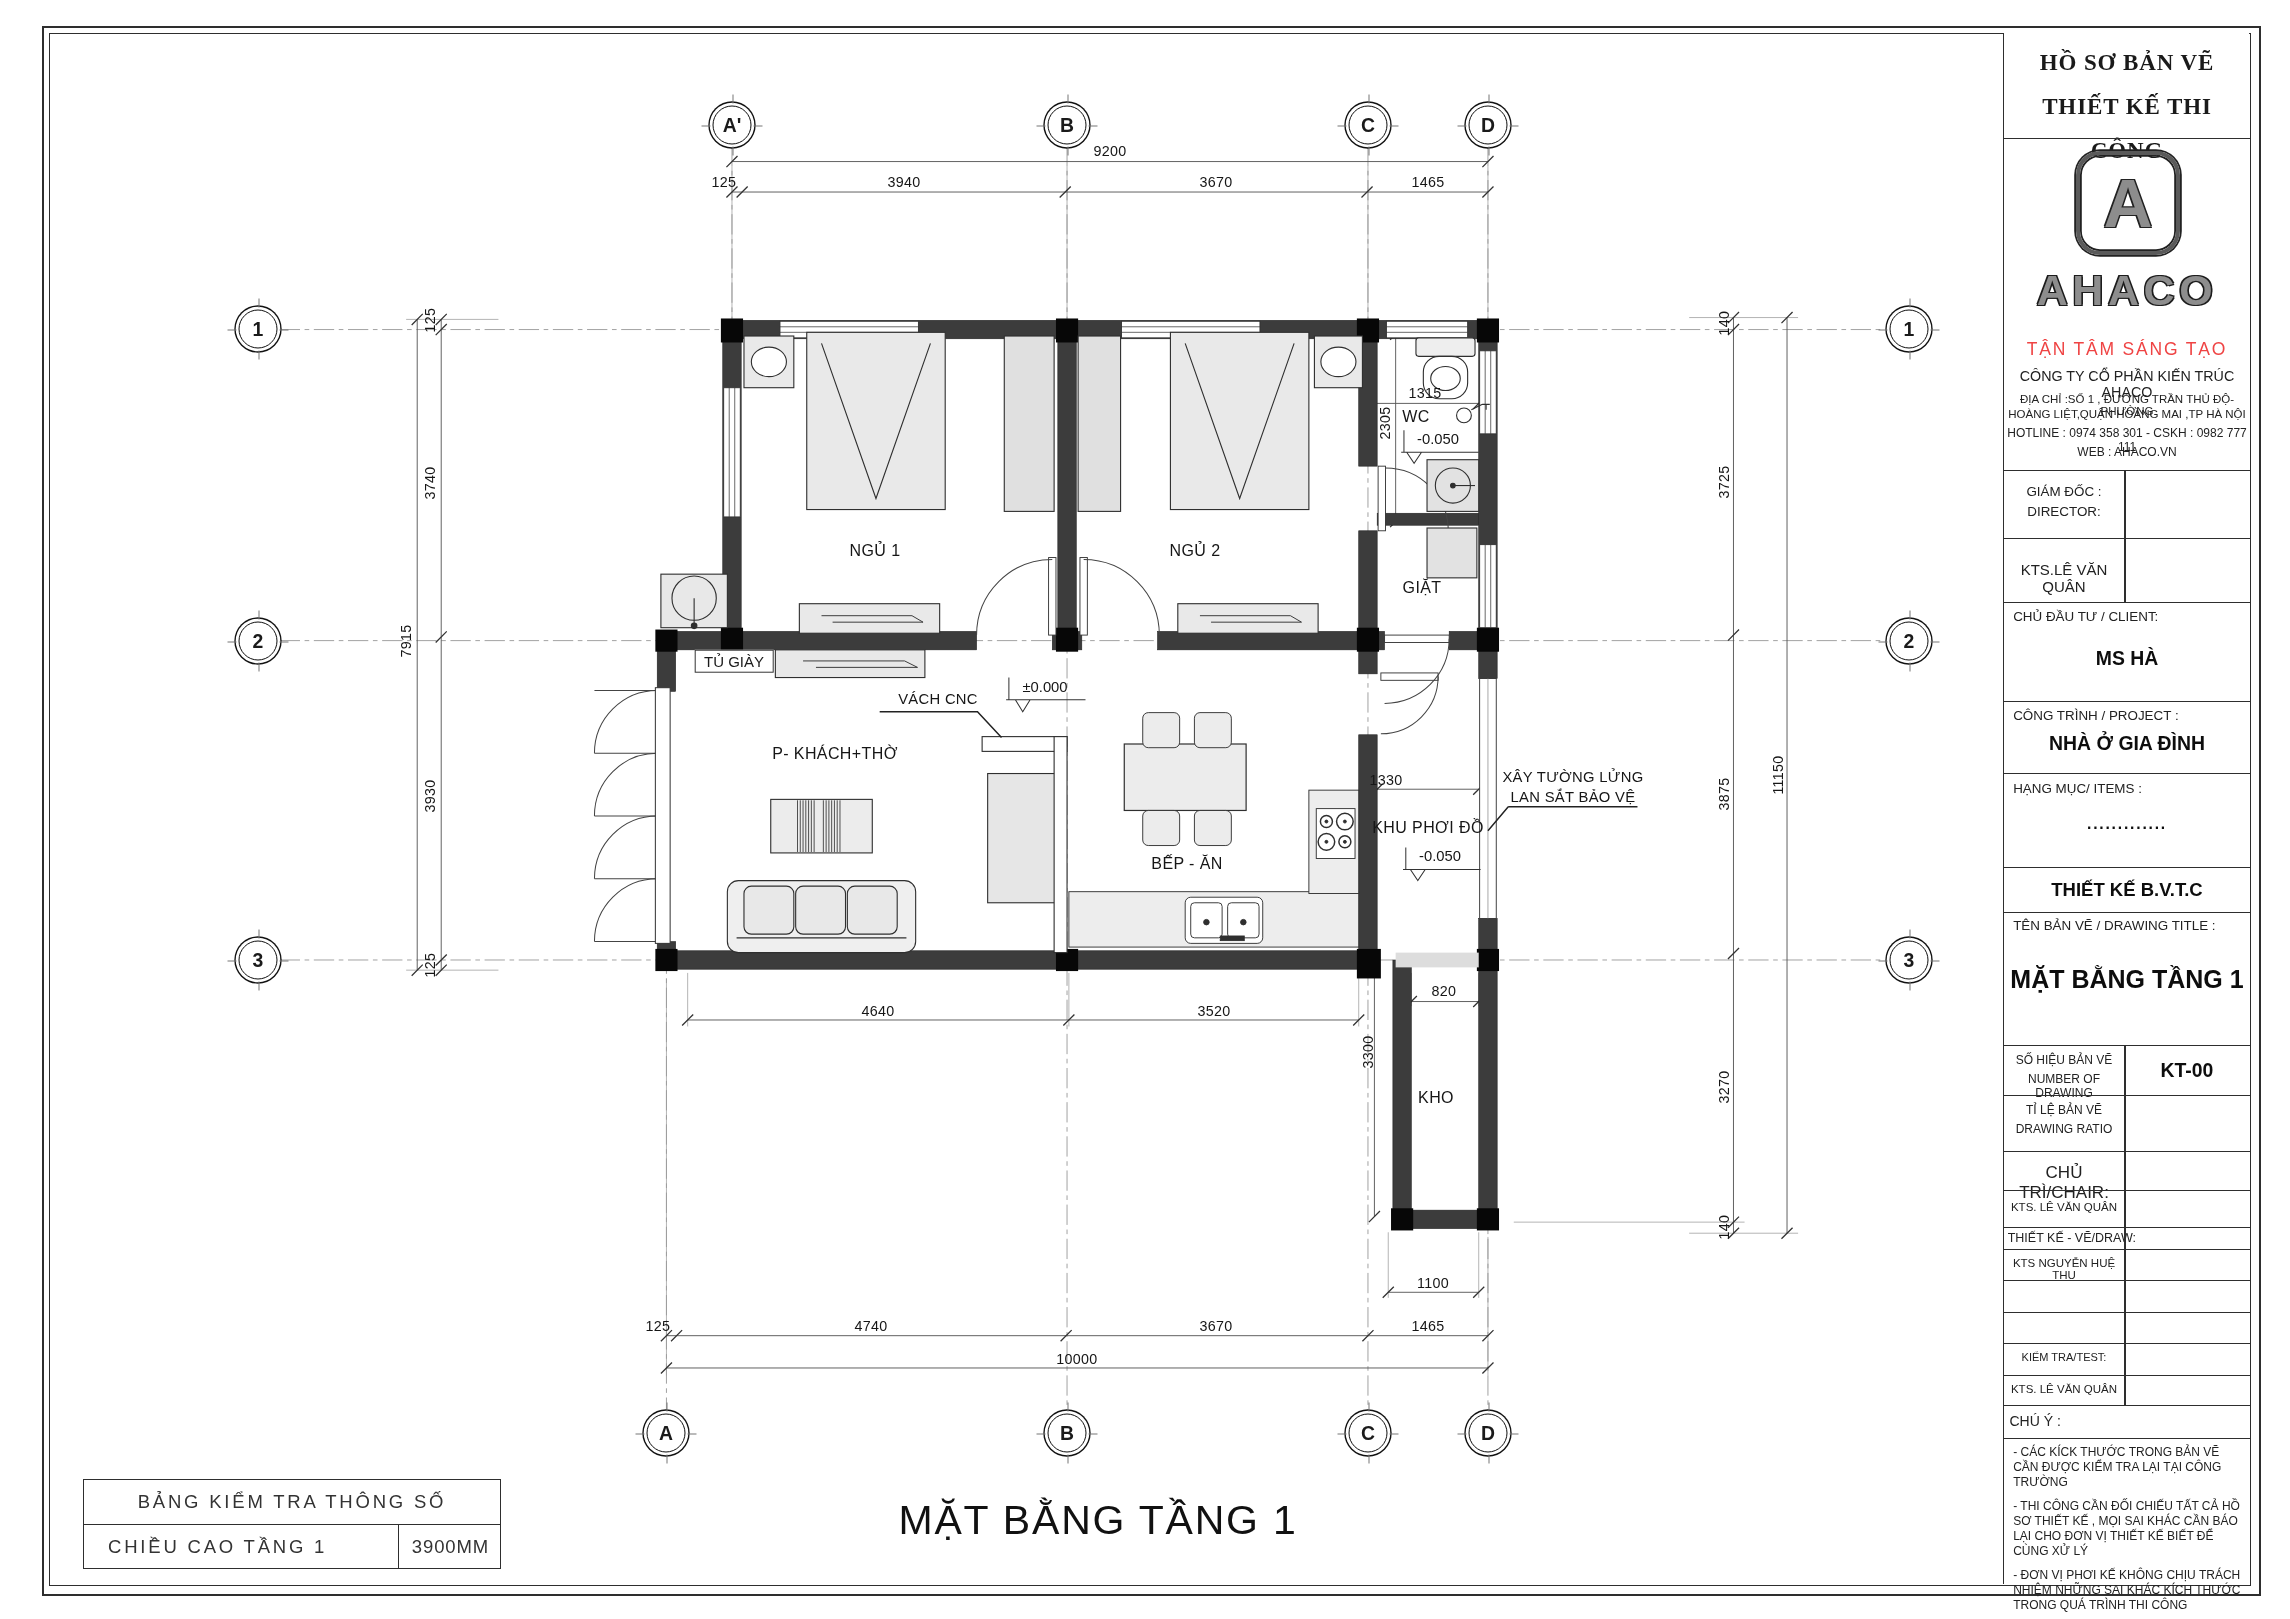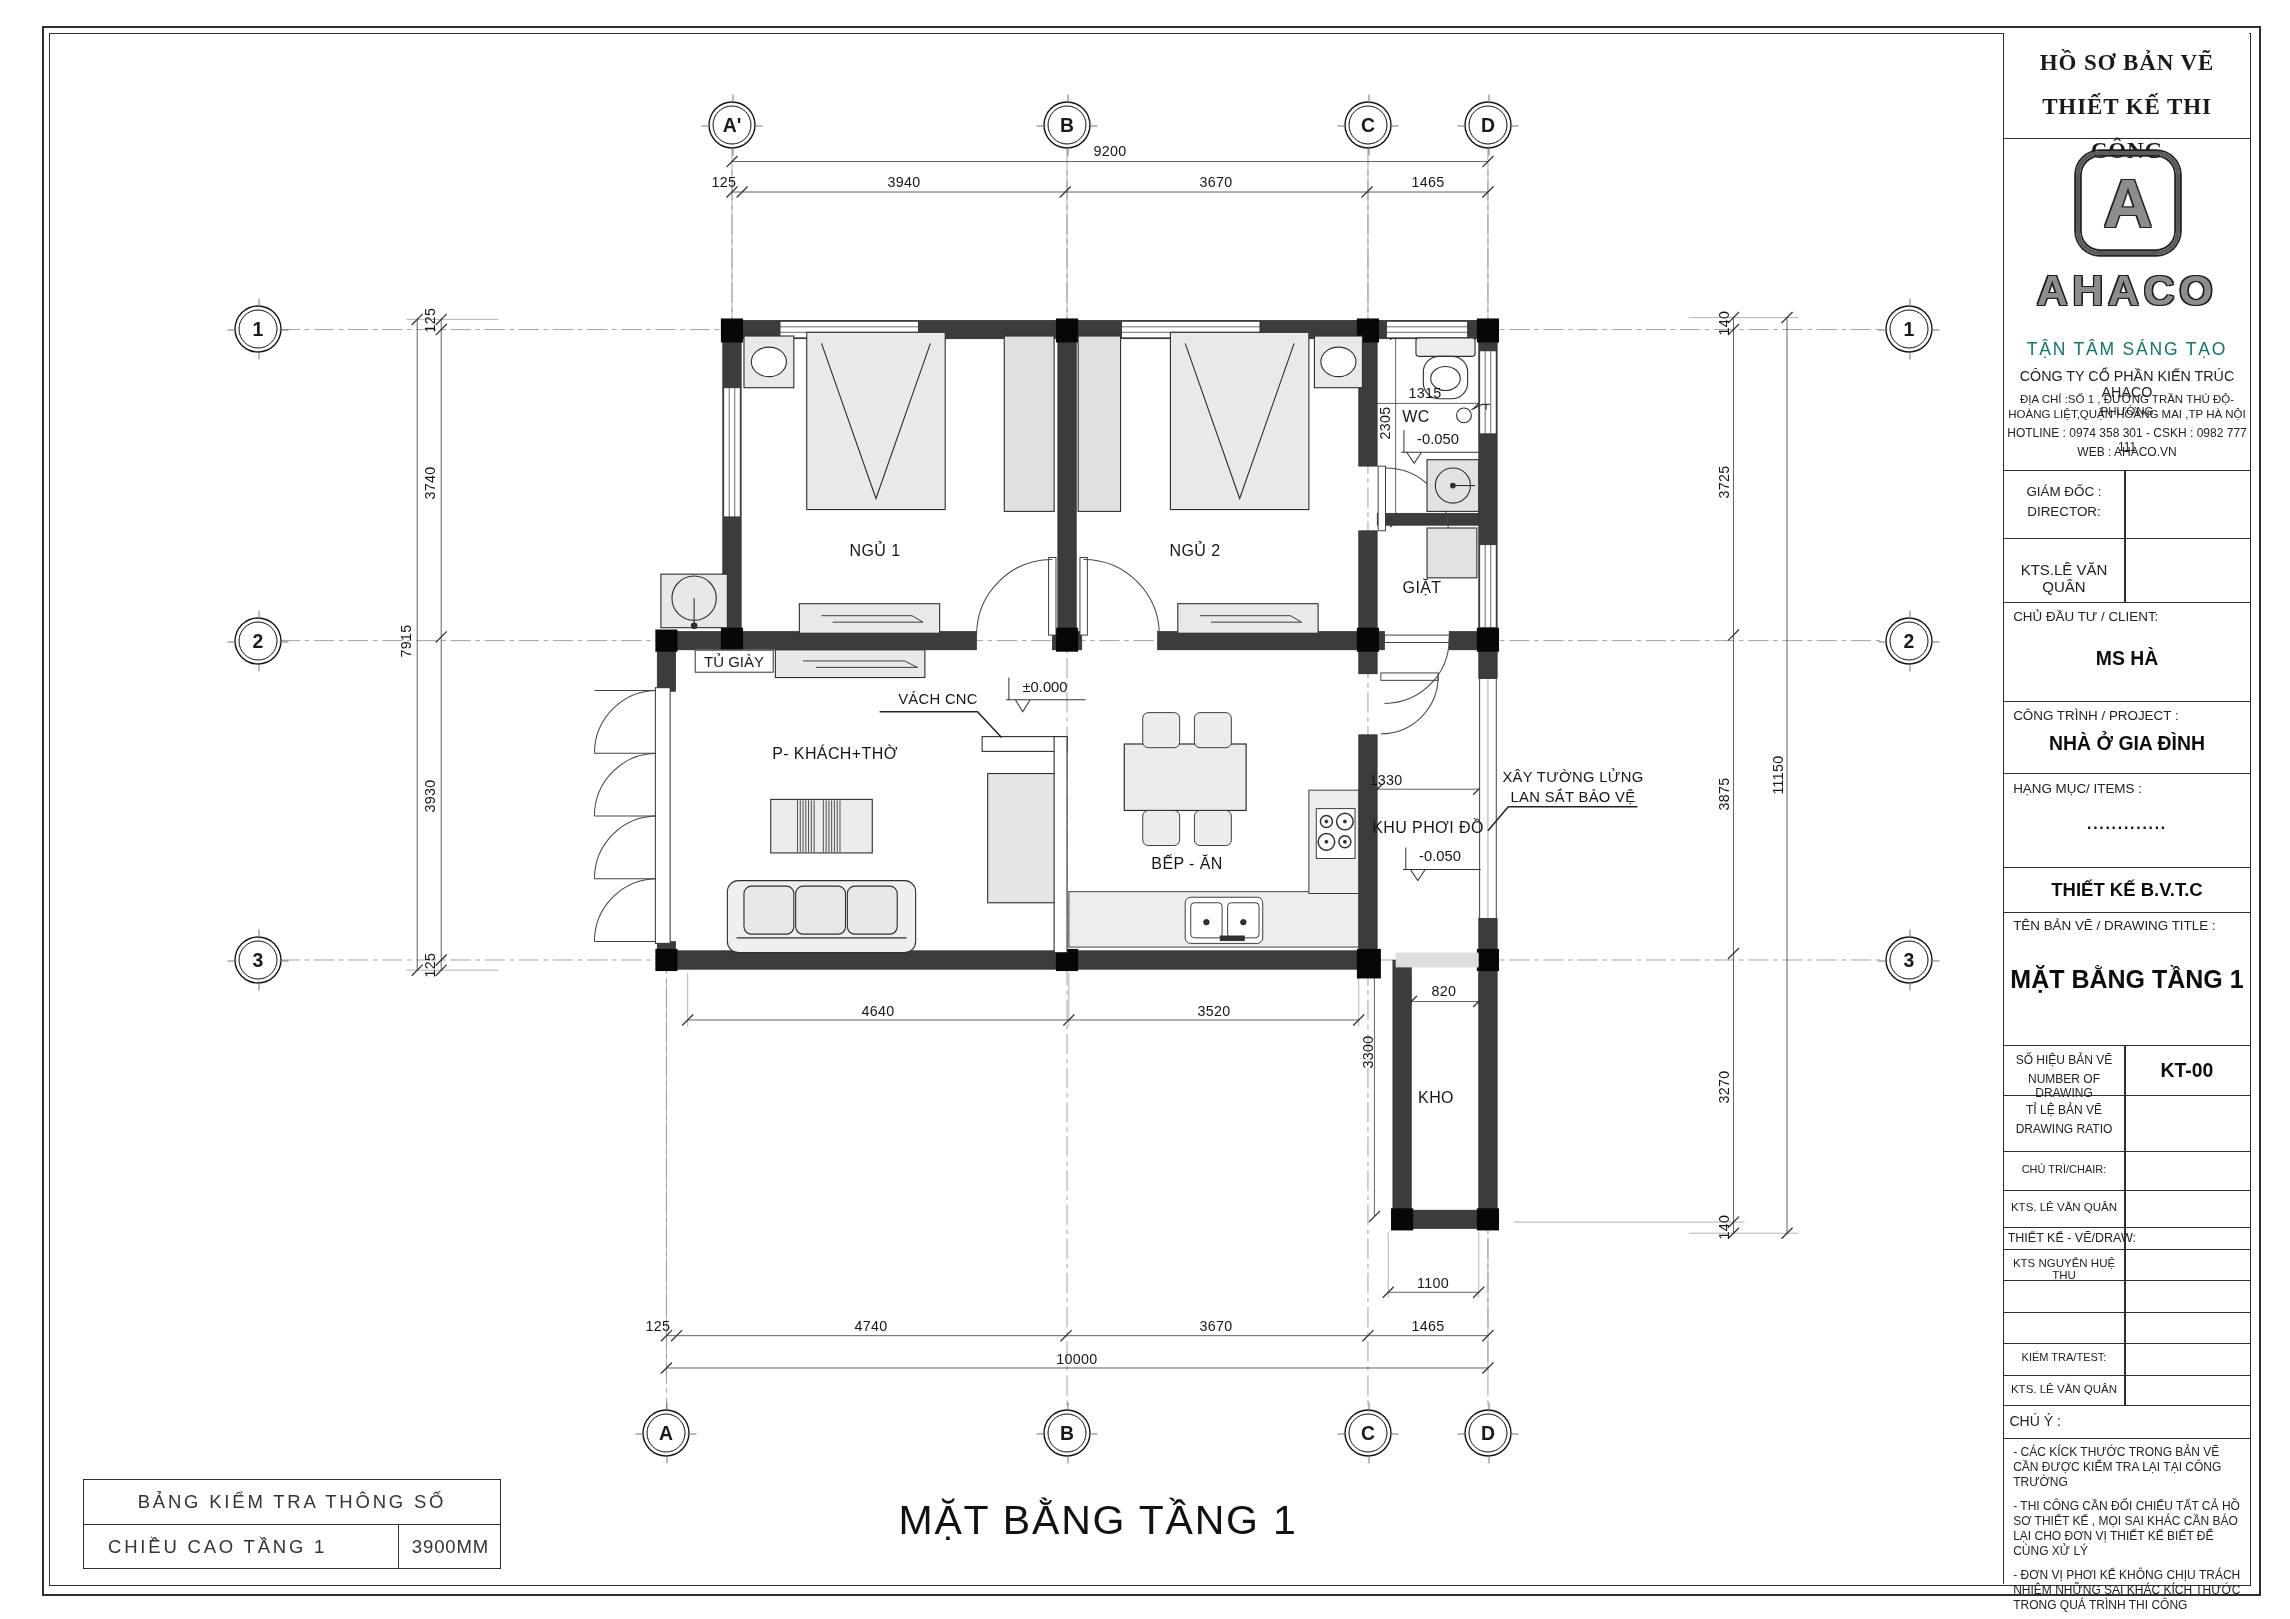--- a/index.html
+++ b/index.html
@@ -34,21 +34,21 @@
   
   .tb{position:absolute;left:2003px;top:33px;width:246px;height:1551px;border-left:1.5px solid #2e2e2e;box-sizing:border-box;background:#fff;}
   .tb-row{position:absolute;left:0;width:246px;border-top:1.5px solid #2e2e2e;box-sizing:border-box;}
   .tb .cell-div{position:absolute;width:1.5px;background:#2e2e2e;left:120px;}
   .tb-label{font-size:13.4px;color:#222;}
   .tb-bold{font-weight:bold;color:#0d0d0d;}
   .doc-head{position:absolute;left:0;top:8.3px;width:246px;text-align:center;font-family:"Liberation Serif",serif;font-weight:bold;font-size:23px;line-height:44px;letter-spacing:0.9px;}
   .logo-box{position:absolute;left:72px;top:118px;width:96px;height:96px;border:4.6px solid #5a5a5a;border-radius:24px;box-shadow:0 0 0 1.8px #222, inset 0 0 0 1.8px #222;display:flex;align-items:center;justify-content:center;}
   .logo-a{font-size:68px;font-weight:bold;color:#8d8d8d;text-shadow:-1.4px -1.4px 0 #222,1.4px -1.4px 0 #222,-1.4px 1.4px 0 #222,1.4px 1.4px 0 #222;}
   .logo-name{position:absolute;left:0;top:233px;width:246px;text-align:center;font-size:43px;font-weight:bold;letter-spacing:4.6px;color:#8d8d8d;text-shadow:-1.4px -1.4px 0 #1c1c1c,1.4px -1.4px 0 #1c1c1c,-1.4px 1.4px 0 #1c1c1c,1.4px 1.4px 0 #1c1c1c;}
-  .logo-slogan{position:absolute;left:0;top:306px;width:246px;text-align:center;font-size:17.5px;letter-spacing:1.8px;color:#0f766e;}
+  .logo-slogan{position:absolute;left:0;top:306px;width:246px;text-align:center;font-size:17.5px;letter-spacing:1.8px;color:#ef4444;}
   .tb-company{position:absolute;left:0;top:335px;width:246px;text-align:center;font-size:14.3px;color:#222;}
   .tb-addr{position:absolute;left:0;width:246px;text-align:center;font-size:11.5px;color:#222;}
   .ctr{text-align:center;width:100%;position:absolute;}
   .notes{position:absolute;left:9.2px;top:1412px;width:228px;font-size:12px;line-height:15px;color:#222;}
   .notes p{margin:0 0 9.2px 0;}
 </style>
 </head>
 <body>
 
 <div class="frame-outer"></div>
@@ -482,21 +482,21 @@
     <div class="cell-div" style="top:0;height:50px;"></div>
   </div>
 
   <div class="tb-row" style="top:1062px;height:55px;">
     <div class="ctr tb-label" style="top:7.4px;width:120px;font-size:12px;">TỈ LỆ BẢN VẼ</div>
     <div class="ctr tb-label" style="top:26px;width:120px;font-size:12px;">DRAWING RATIO</div>
     <div class="cell-div" style="top:0;height:55px;"></div>
   </div>
 
   <div class="tb-row" style="top:1118px;height:40px;">
-    <div class="ctr tb-label" style="top:11px;width:120px;font-size:11px;">CHỦ TRÌ/CHAIR:</div>
+    <div class="ctr tb-label" style="top:11px;width:120px;font-size:17px;">CHỦ TRÌ/CHAIR:</div>
     <div class="cell-div" style="top:0;height:40px;"></div>
   </div>
   <div class="tb-row" style="top:1157px;height:37px;">
     <div class="ctr tb-label" style="top:10px;width:120px;font-size:11.5px;">KTS. LÊ VĂN QUÂN</div>
     <div class="cell-div" style="top:0;height:37px;"></div>
   </div>
 
   <div class="tb-row" style="top:1194px;height:21px;">
     <div class="tb-label" style="position:absolute;left:3.7px;top:2.8px;font-size:12.5px;">THIẾT KẾ - VẼ/DRAW:</div>
     <div class="cell-div" style="top:0;height:21px;"></div>

